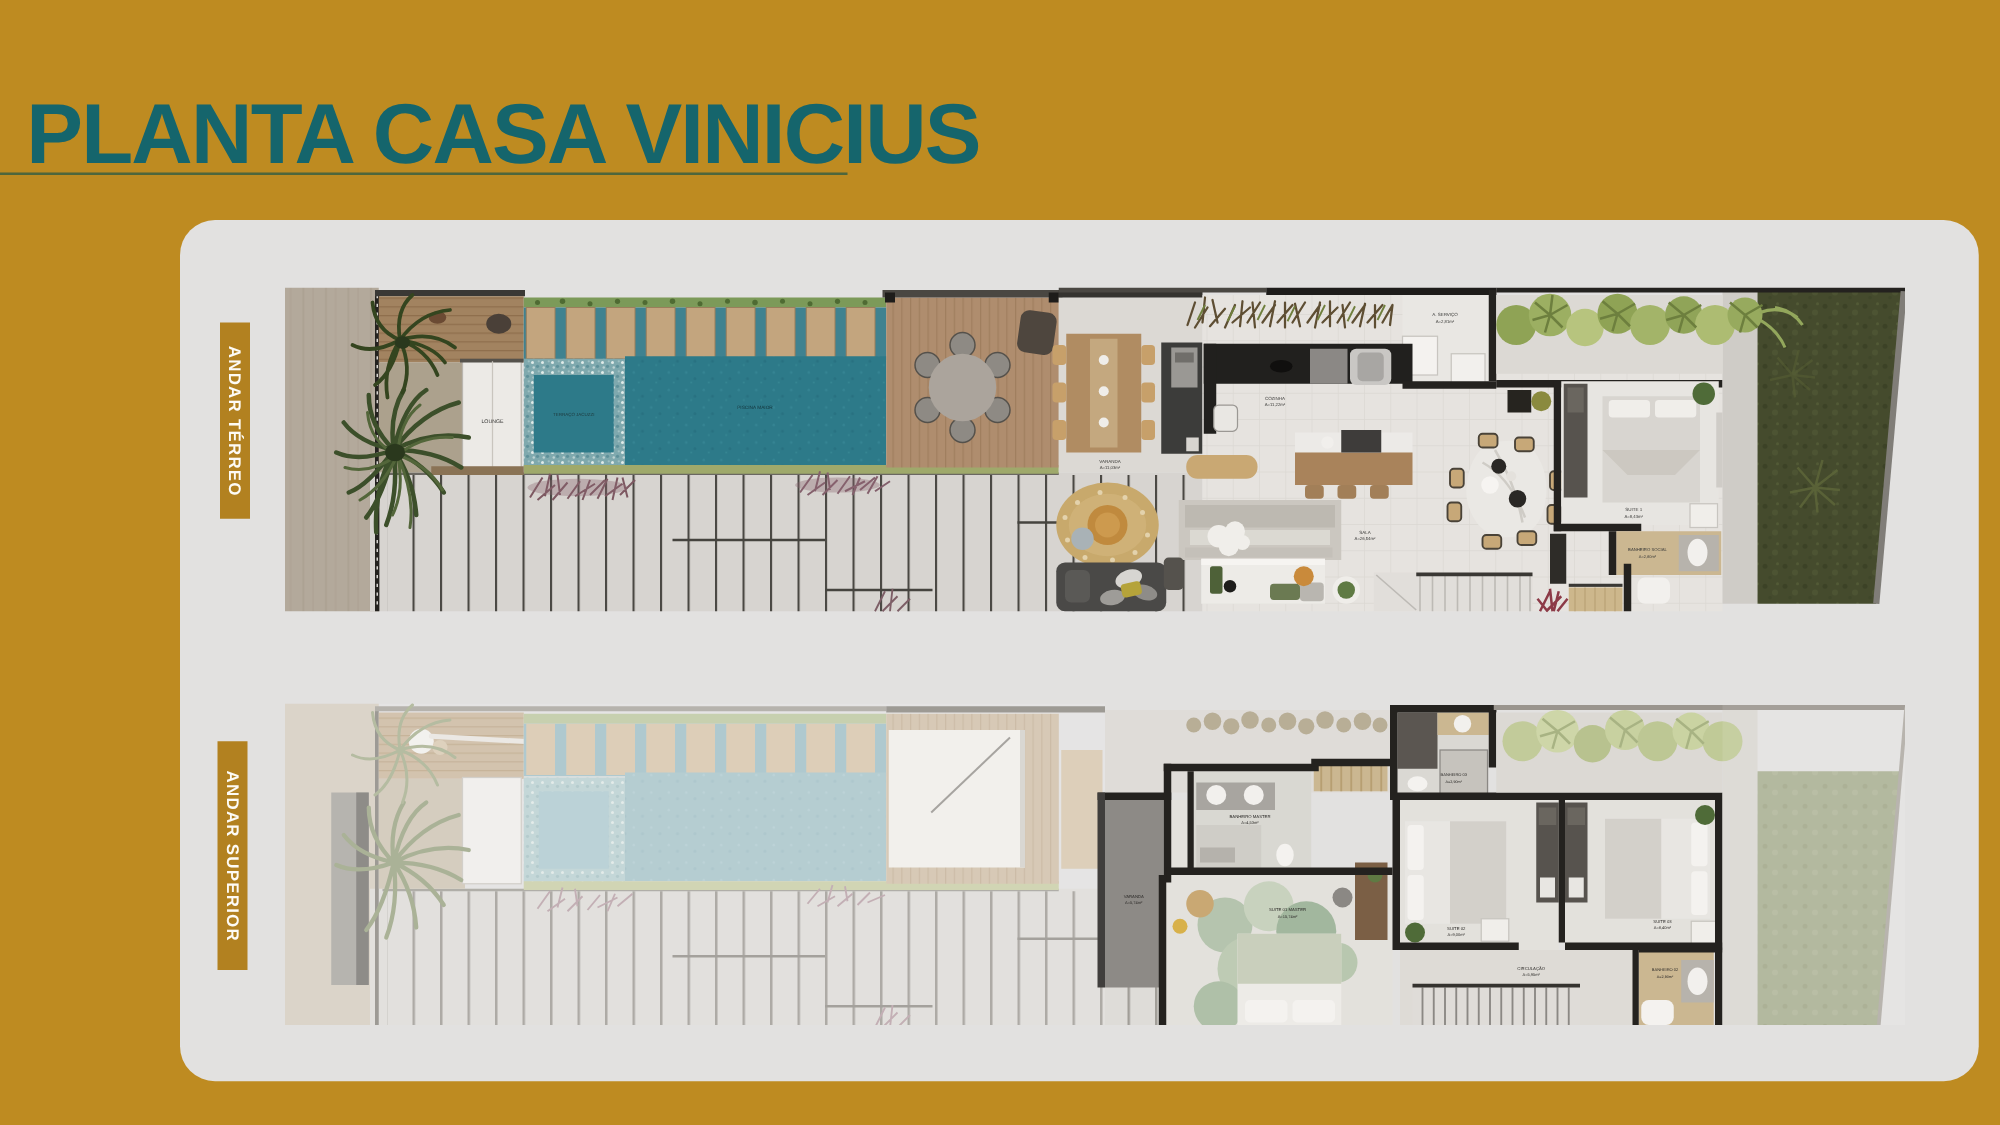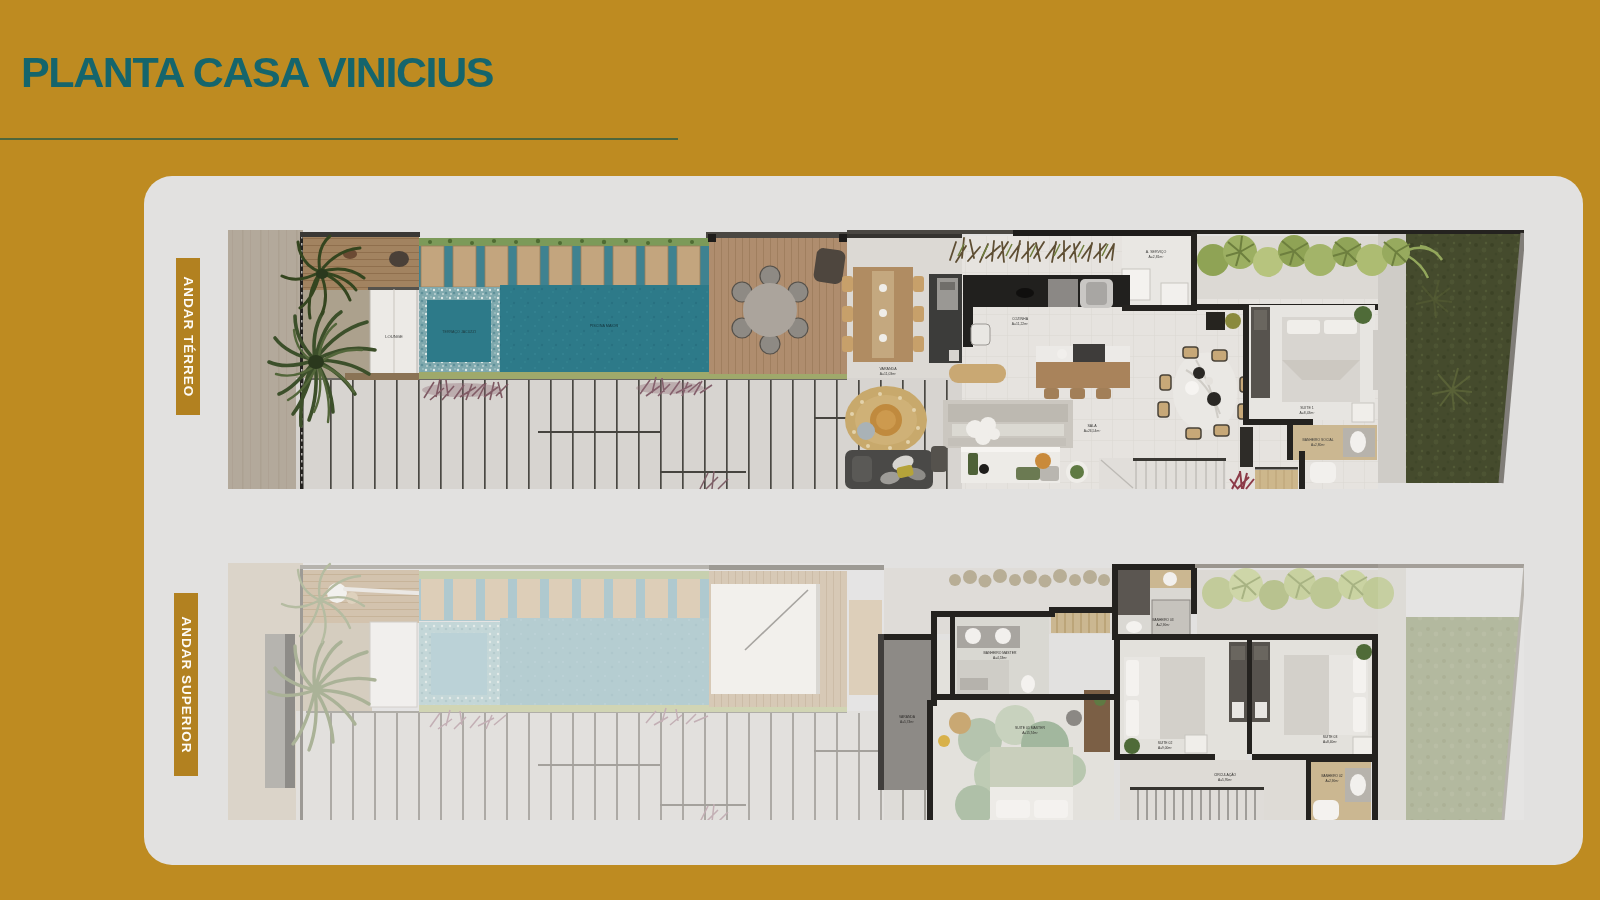--- a/index.html
+++ b/index.html
@@ -1,21 +1,21 @@
 <!DOCTYPE html>
 <html><head>
 <meta charset="utf-8">
 <style>
   html,body{margin:0;padding:0;width:1600px;height:900px;overflow:hidden;background:#BE8B21;font-family:"Liberation Sans",sans-serif;}
   .abs{position:absolute;}
 </style>
 </head>
 <body>
 
-<div class="abs" style="left:21px;top:48px;font-size:43px;font-weight:bold;color:#15656C;letter-spacing:-1.4px;">PLANTA CASA VINICIUS</div>
+<div class="abs" style="left:21px;top:68px;font-size:68px;font-weight:bold;color:#15656C;letter-spacing:-1.4px;">PLANTA CASA VINICIUS</div>
 
 <div class="abs" style="left:0;top:138px;width:678px;height:2px;background:rgba(40,90,70,0.75);"></div>
 
 <div class="abs" style="left:144px;top:176px;width:1439px;height:689px;background:#E2E1E0;border-radius:28px;"></div>
 
 <div class="abs" style="left:176px;top:258px;width:24px;height:157px;background:#B28120;"></div>
 <div class="abs" style="left:176px;top:258px;width:24px;height:157px;color:#FDFBF5;font-weight:bold;font-size:13.5px;letter-spacing:1px;white-space:nowrap;">
     <span style="position:absolute;left:50%;top:50%;transform:translate(-50%,-50%) rotate(90deg);">ANDAR TÉRREO</span>
   </div>
 

